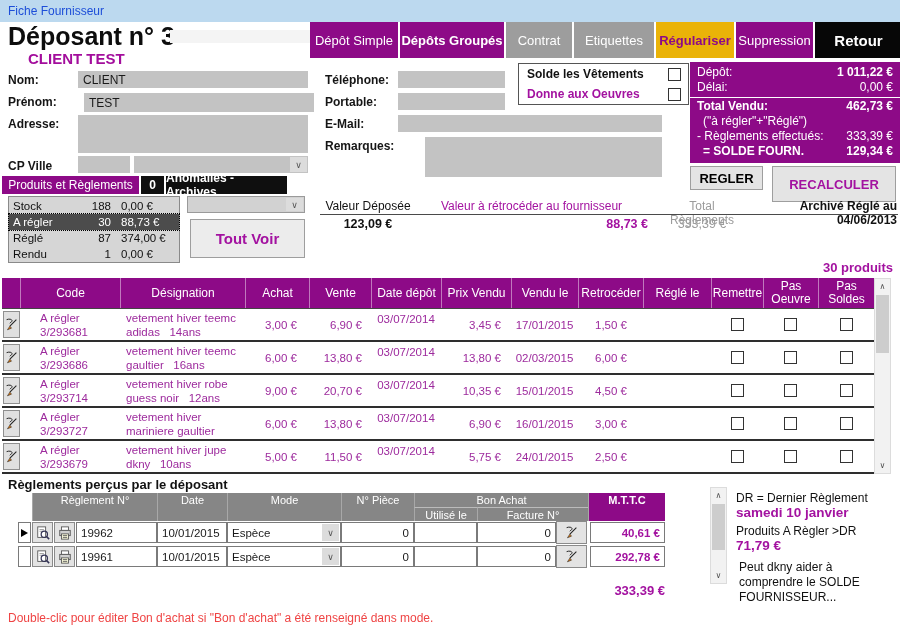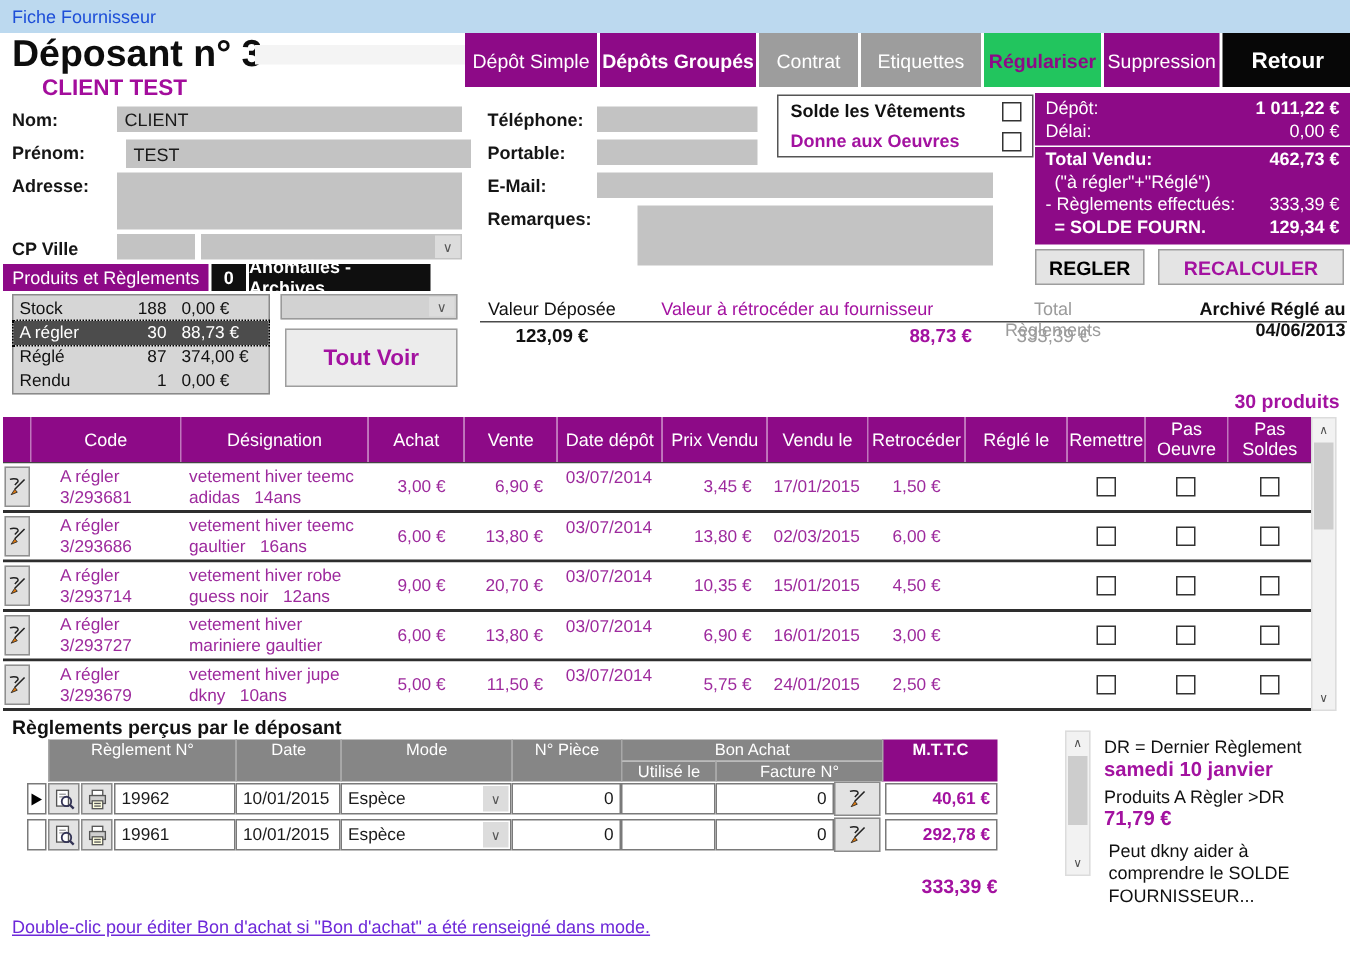--- a/index.html
+++ b/index.html
@@ -11,21 +11,21 @@
   .titlebar span{font-size:12px;color:#1d4ed8;padding-left:8px;}
   
   .h-title{left:8px;top:22px;font-size:25px;font-weight:bold;color:#0d0d0d;}
   .h-sub{left:28px;top:50px;font-size:15px;font-weight:bold;color:#a30d9c;}
   .ghost-field{left:170px;top:30px;width:160px;height:13px;background:#f4f4f4;}
   
   #nav{left:310px;top:22px;height:36px;display:flex;gap:2px;}
   .nav-btn{display:flex;align-items:center;justify-content:center;font-size:13px;color:#fff;white-space:nowrap;}
   .nav-btn.purple{background:#8d0a87;}
   .nav-btn.gray{background:#9d9d9d;}
-  .nav-btn.light{background:#22c55e;color:#8d0a87;font-weight:bold;}
+  .nav-btn.light{background:#eab308;color:#8d0a87;font-weight:bold;}
   .nav-btn.black{background:#070707;}
   .nav-btn.emph{font-weight:bold;}
   .nav-btn.black.emph{font-size:15px;}
   
   .flabel{font-size:12px;font-weight:bold;color:#151515;}
   .field{background:#c3c3c3;font-size:12px;color:#1a1a1a;display:flex;align-items:center;padding:0 5px;box-sizing:border-box;}
   .combo-arrow{position:absolute;right:1px;top:1px;bottom:1px;width:17px;background:#dcdcdc;
                display:flex;align-items:center;justify-content:center;color:#555;font-size:9px;}
   .ckbox{width:13px;height:13px;background:#fff;border:1px solid #333;box-sizing:border-box;}
   .optgroup{left:518px;top:63px;width:171px;height:42px;border:1px solid #555;box-sizing:border-box;background:#fff;}
@@ -68,21 +68,21 @@
   .pay-title{left:8px;top:477px;font-size:13px;font-weight:bold;}
   #payments{left:18px;top:493px;width:650px;height:80px;}
   .payh{position:absolute;background:#868686;color:#fff;font-size:11px;box-sizing:border-box;
         display:flex;justify-content:center;padding-top:1px;border-left:1px solid #a8a8a8;}
   .paycell{position:absolute;background:#fff;border:1px solid #7a7a7a;box-sizing:border-box;font-size:11.5px;
            display:flex;align-items:center;padding:0 4px;color:#1a1a1a;}
   .toolbtn{position:absolute;background:#e3e3e3;border:1px solid #8a8a8a;box-sizing:border-box;
            display:flex;align-items:center;justify-content:center;}
   .selmark{width:0;height:0;border-left:7px solid #000;border-top:4px solid transparent;border-bottom:4px solid transparent;}
   .purple-text{color:#a312a0;}
-  .footer-hint{left:8px;top:611px;font-size:12px;color:#6d28d9;text-decoration:underline;}
+  .footer-hint{left:8px;top:611px;font-size:12px;color:#ef4444;}
 </style>
 </head>
 <body>
 
 <div id="app">
 
   <div class="abs titlebar">
     <span>Fiche Fournisseur</span>
   </div>
 
@@ -152,21 +152,21 @@
     <div class="prow">
         <span>- Règlements effectués:</span>
         <span>333,39 €</span>
       </div>
     <div class="prow bold" style="padding-left:6px;">
         <span>= SOLDE FOURN.</span>
         <span>129,34 €</span>
       </div>
   </div>
   <div class="abs btn" style="left:690px;top:166px;width:73px;height:24px;font-size:13px;font-weight:bold;color:#000;">REGLER</div>
-  <div class="abs btn purple-text" style="left:772px;top:166px;width:124px;height:24px;font-size:13px;font-weight:bold;">RECALCULER</div>
+  <div class="abs btn purple-text" style="left:772px;top:166px;width:124px;height:36px;font-size:13px;font-weight:bold;">RECALCULER</div>
 
   <div class="abs" id="tabs">
       <div class="tab purple" style="width: 137px;">Produits et Règlements</div>
       <div class="tab black" style="width: 23px;">0</div>
       <div class="tab black" style="width: 121px;">Anomalies - Archives</div>
     </div>
 
   <div class="abs stockbox" id="stock-list">
       <div class="stockrow">
         <span class="c1">Stock</span>

